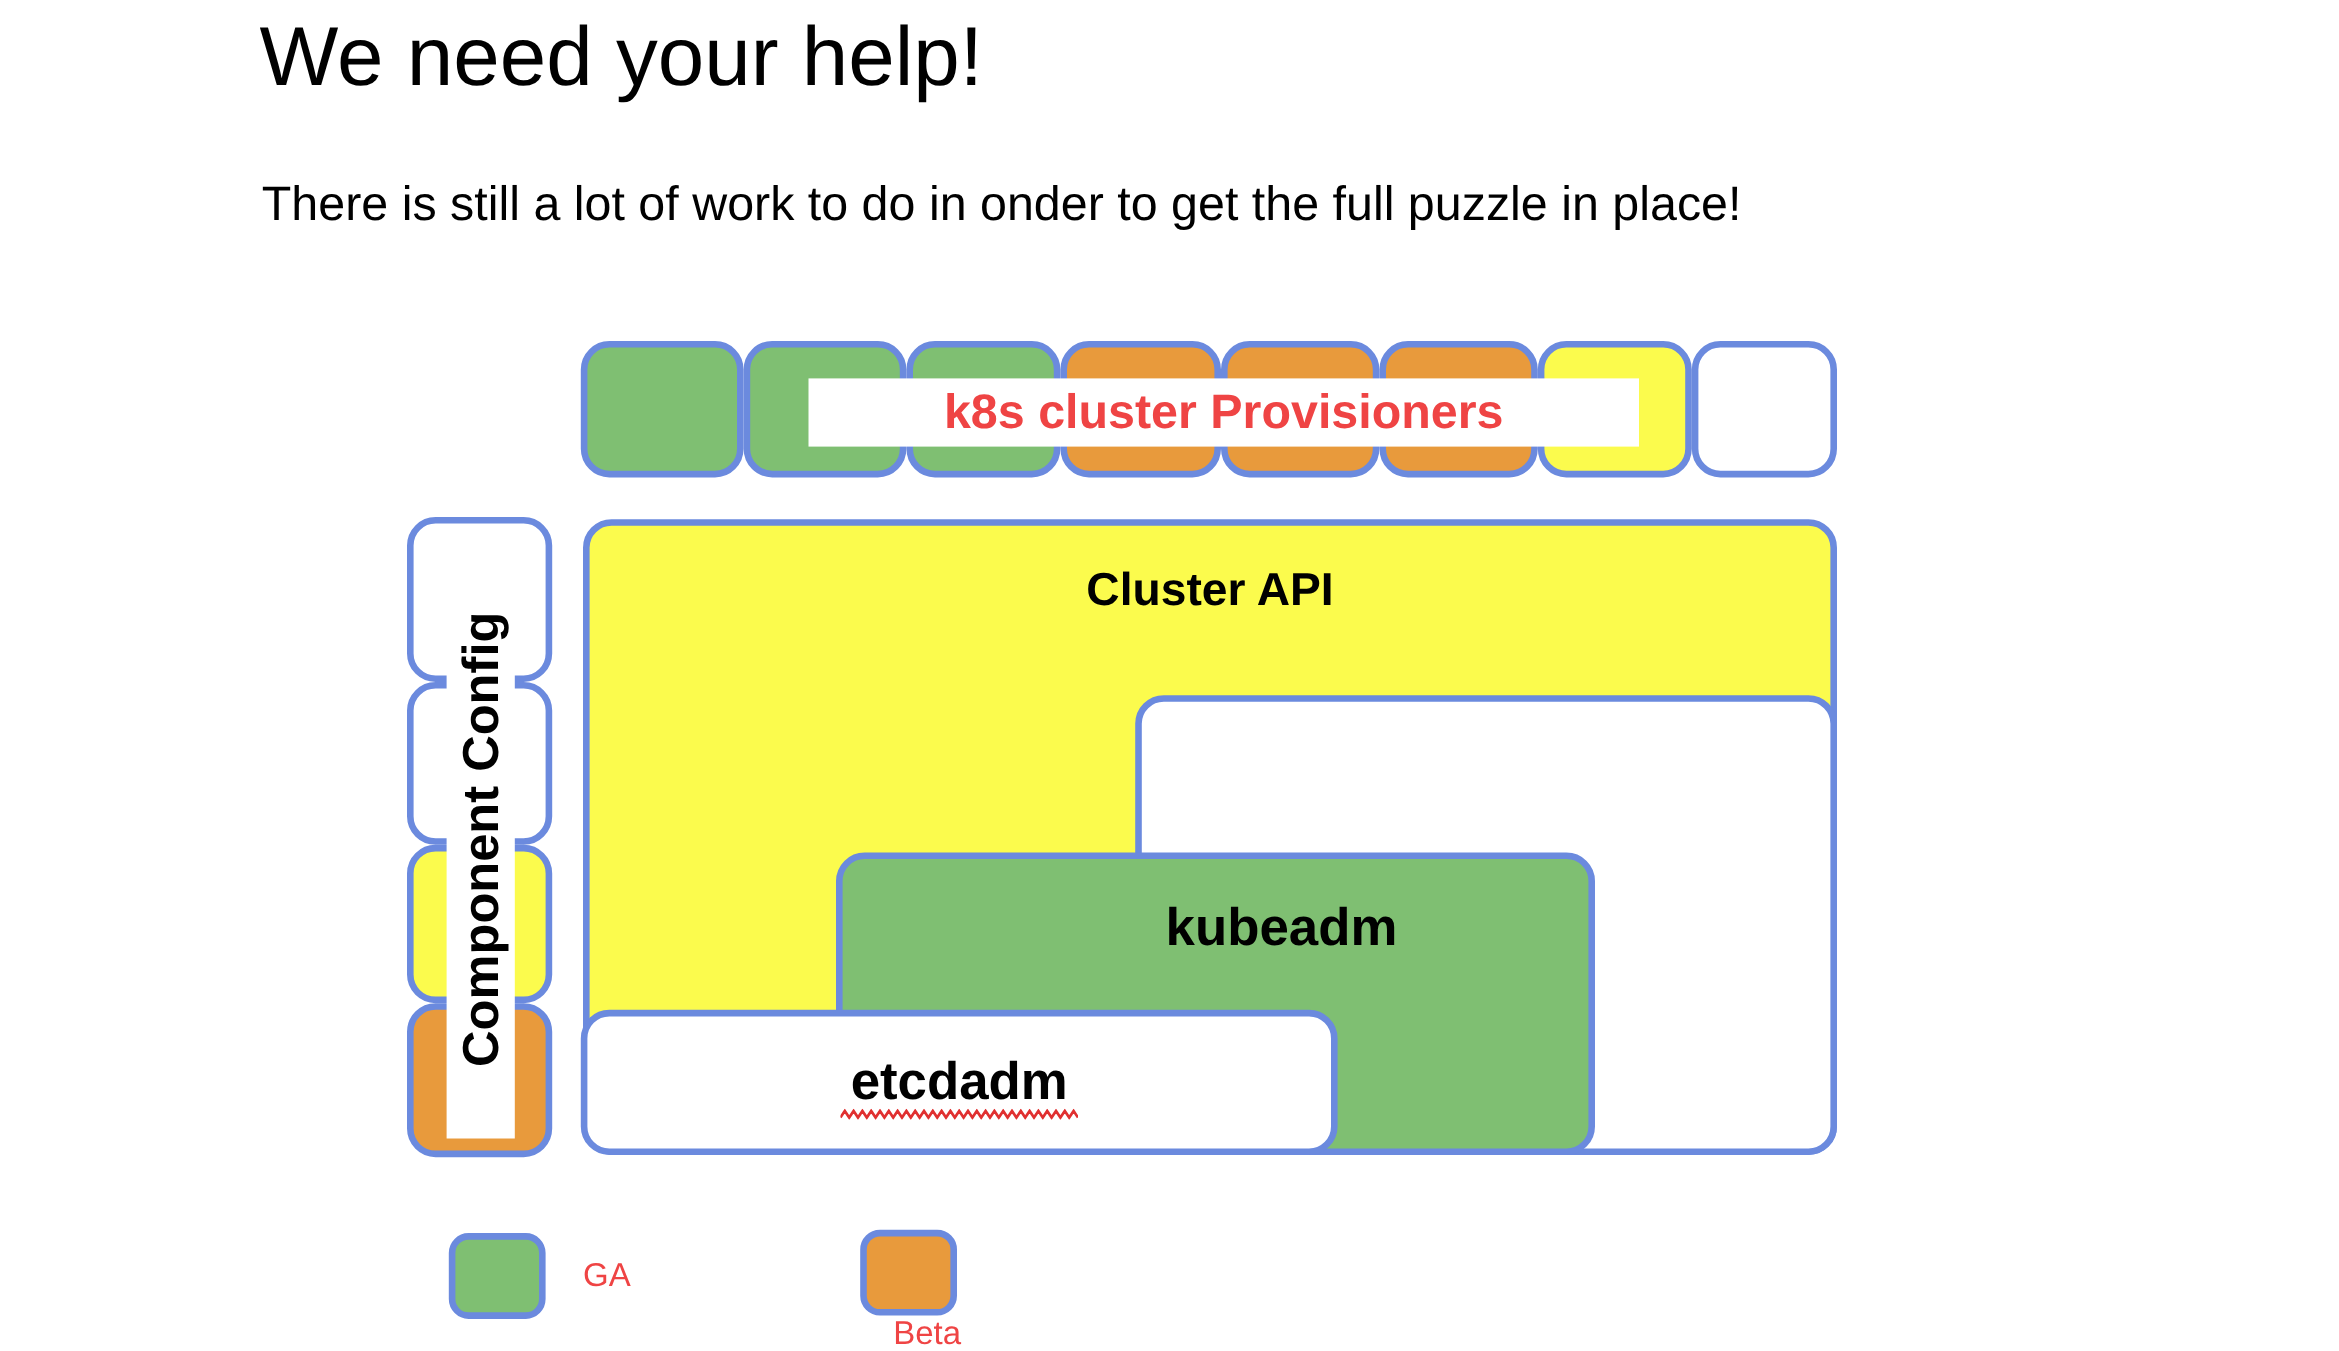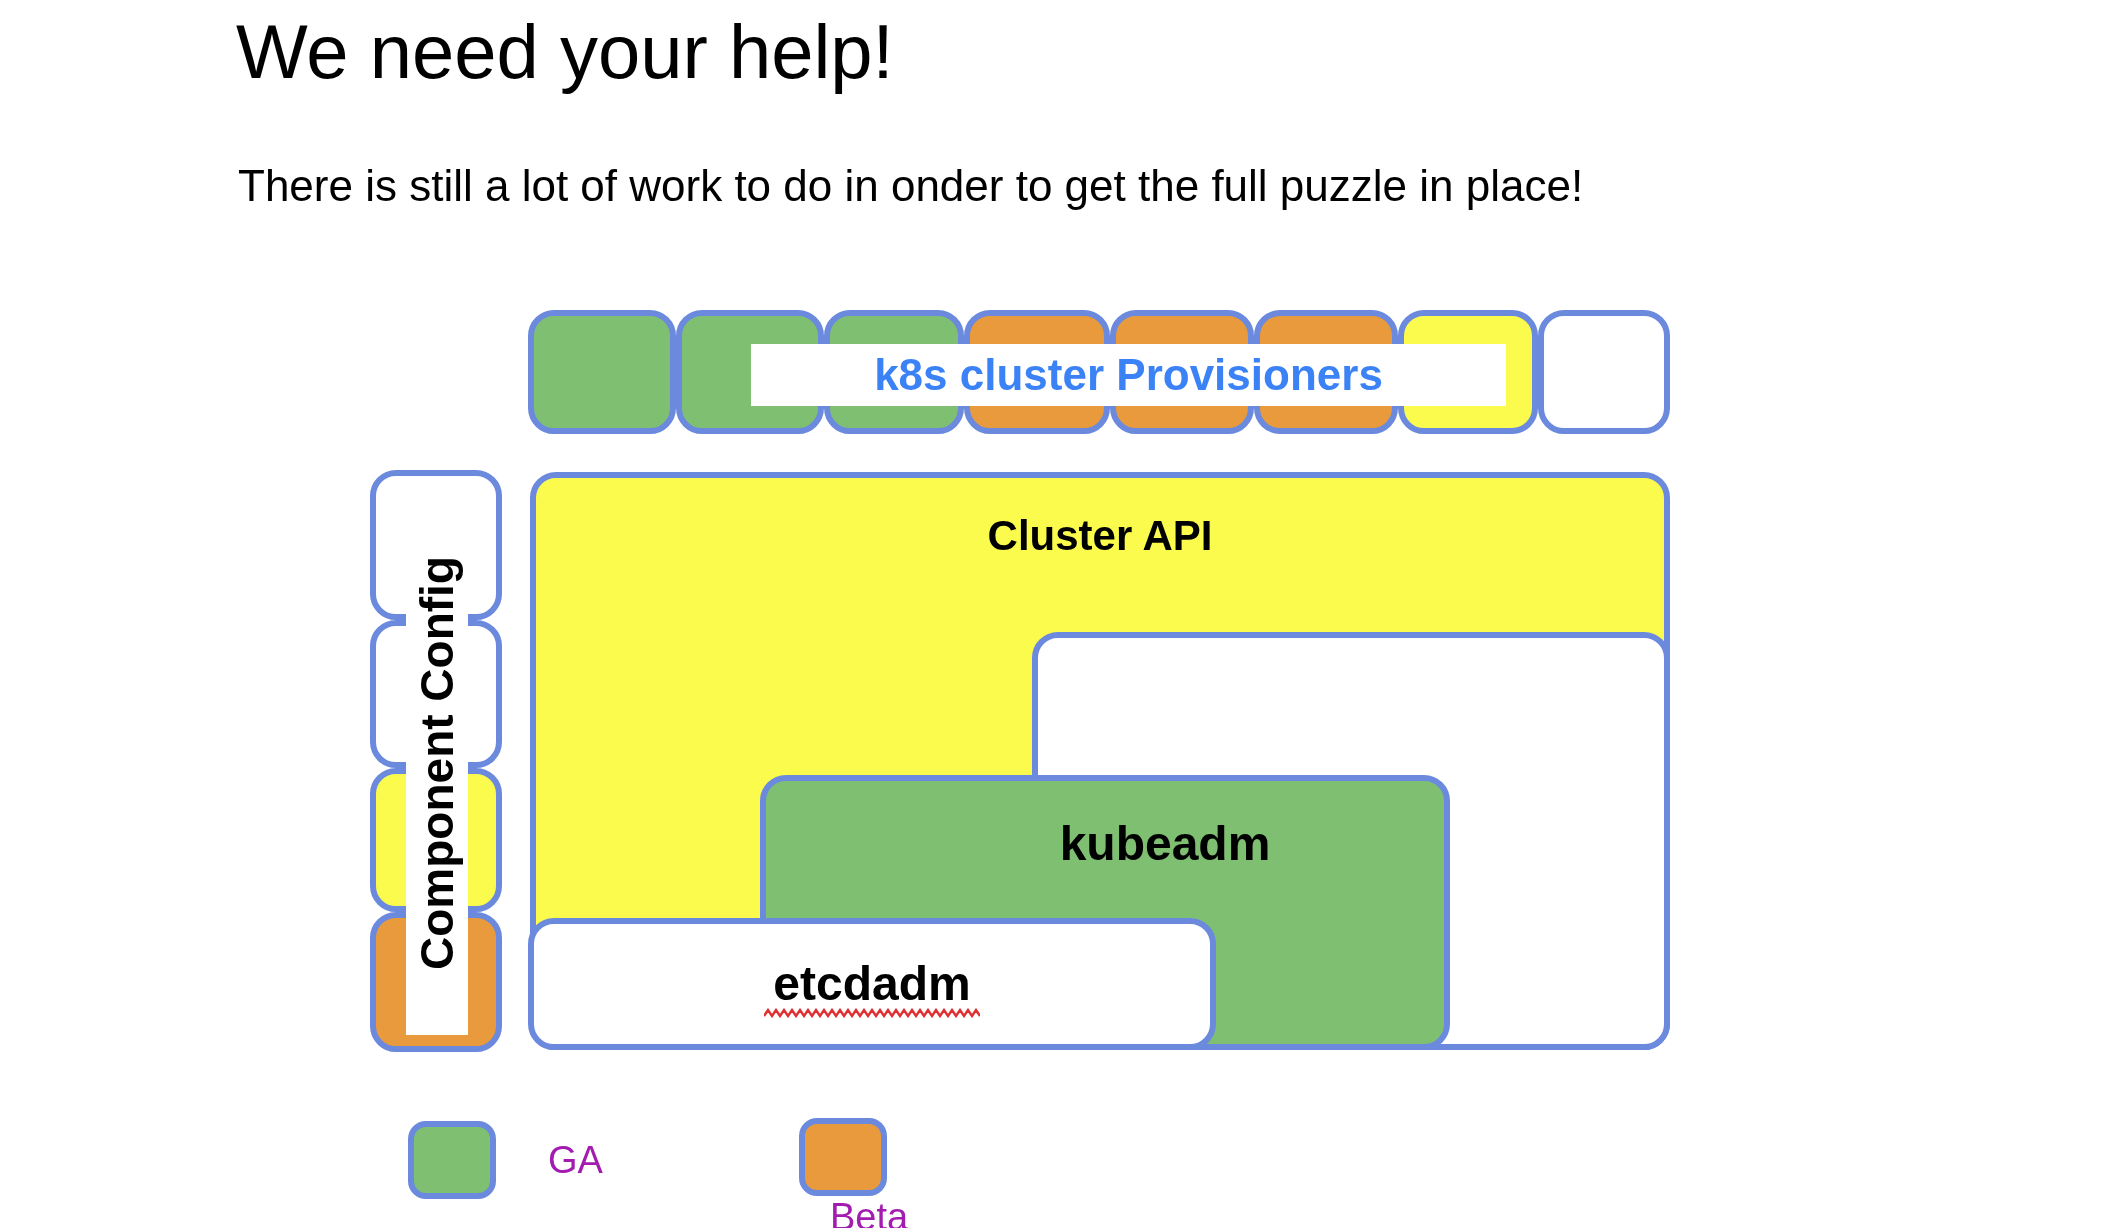--- a/index.html
+++ b/index.html
@@ -57,28 +57,27 @@
     left: 0;
     top: 0;
     width: 2126px;
     height: 1228px;
   }
 
   
   .chip-label {
     position: absolute;
     background: #ffffff;
-    color: #3b82f6;
+    color: #ef4444;
     font-weight: bold;
     display: flex;
     align-items: center;
     justify-content: center;
     white-space: nowrap;
     z-index: 40;
-    margin-left: 16px;
   }
 
   
   .free-label {
     position: absolute;
     font-weight: bold;
     color: #000000;
     white-space: nowrap;
     display: flex;
     align-items: center;
@@ -133,23 +132,23 @@
     box-sizing: border-box;
     border: 6px solid #6b8ade;
     border-radius: 18px;
     flex: 0 0 auto;
   }
   .legend-swatch.green  { background: #7fbf72; }
   .legend-swatch.orange { background: #e89a3c; }
   .legend-swatch.yellow { background: #fbfb4d; }
   .legend-swatch.white  { background: #ffffff; }
   .legend-text {
-    margin-left: 52px;
-    font-size: 38px;
-    color: #a21caf;
+    margin-left: 34px;
+    font-size: 30px;
+    color: #ef4444;
     white-space: nowrap;
   }
 </style>
 </head>
 <body>
 
 <div class="slide-title">We need your help!</div>
 
 <div class="slide-subtitle">There is still a lot of work to do in onder to get the full puzzle in place!</div>
 

